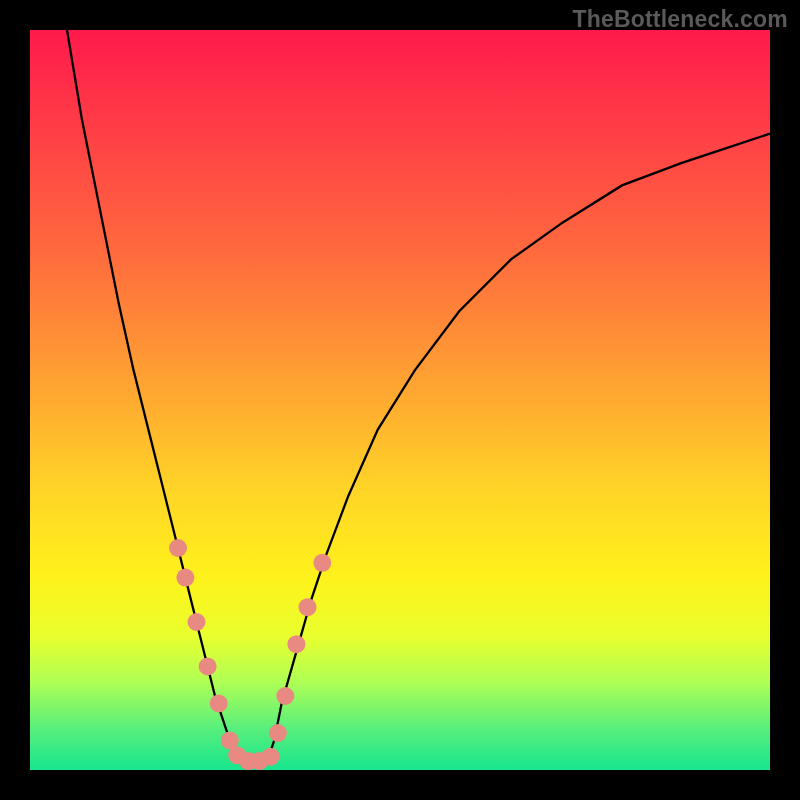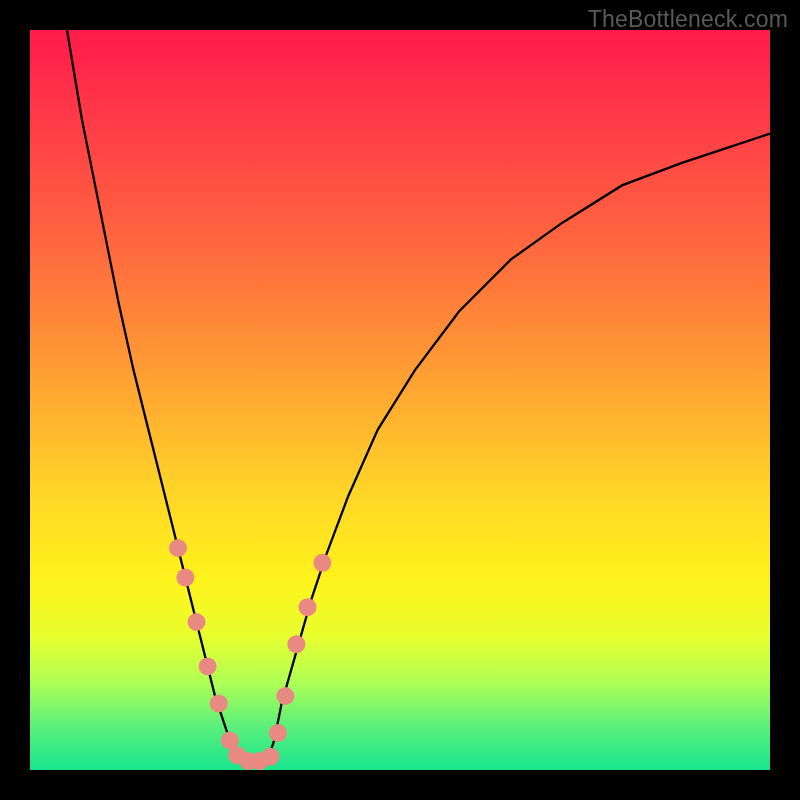--- a/index.html
+++ b/index.html
@@ -16,21 +16,21 @@
     width: 800px;
     height: 800px;
     background: #000;
   }
   .watermark {
     position: absolute;
     top: 6px;
     right: 12px;
     color: #5a5a5a;
     font-size: 23px;
-    font-weight: 400;
+    font-weight: 700;
     letter-spacing: 0.2px;
   }
   .plot {
     position: absolute;
     left: 30px;
     top: 30px;
     width: 740px;
     height: 740px;
     
     background: linear-gradient(

